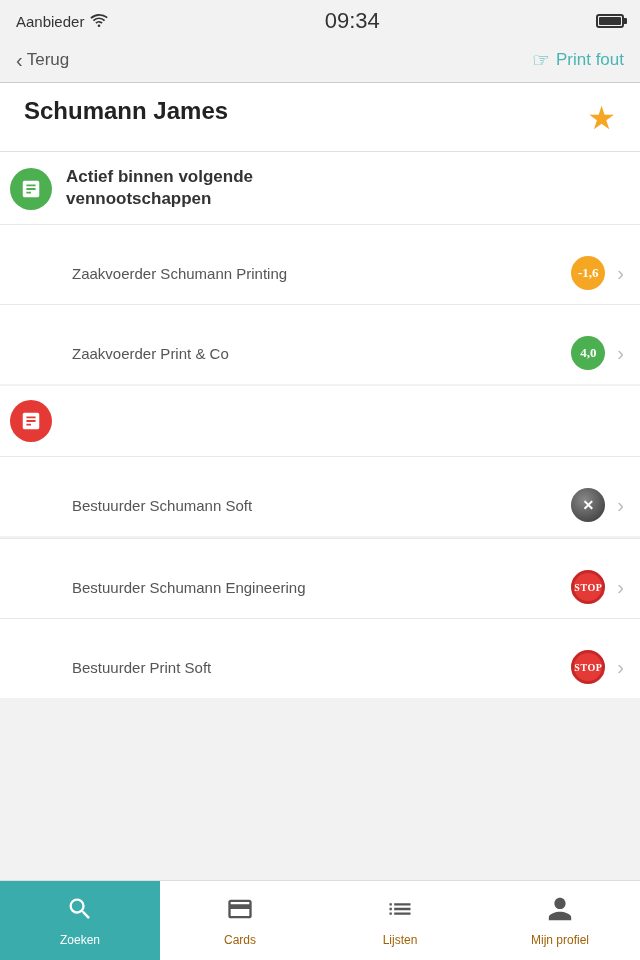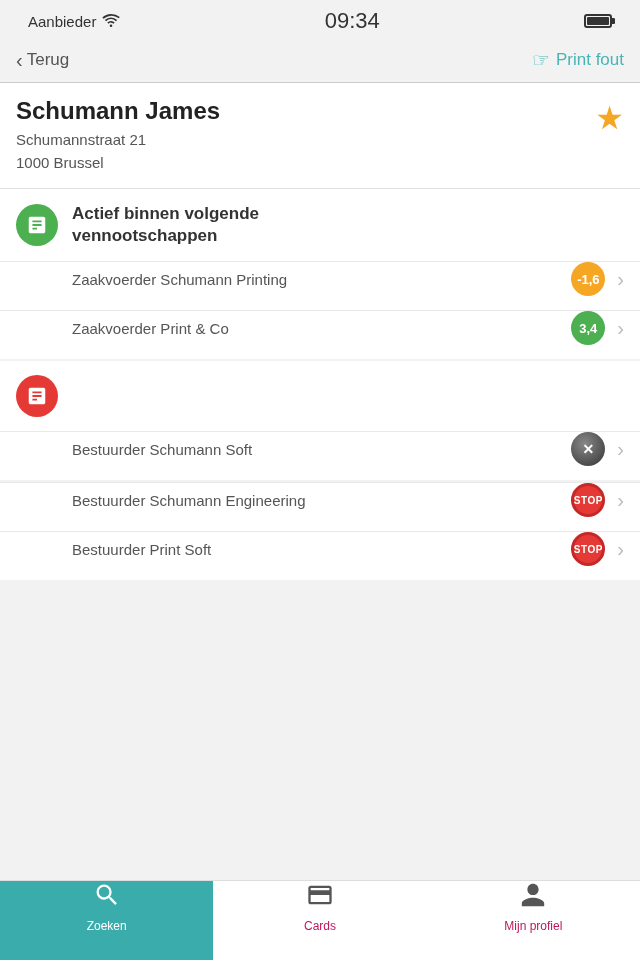--- a/index.html
+++ b/index.html
@@ -12,21 +12,21 @@
       color: #333;
       overflow-x: hidden;
     }
 
     
     .status-bar {
       background: #f2f2f2;
       display: flex;
       justify-content: space-between;
       align-items: center;
-      padding: 8px 28px 4px;
+      padding: 8px 16px 4px;
       font-size: 15px;
       font-weight: 500;
     }
     .status-bar .left { display: flex; align-items: center; gap: 6px; }
     .status-bar .center { font-size: 22px; font-weight: 400; }
     .status-bar .right { display: flex; align-items: center; gap: 6px; }
     .battery-icon {
       width: 28px; height: 14px;
       border: 2px solid #333;
       border-radius: 3px;
@@ -69,21 +69,21 @@
     }
     .nav-report {
       display: flex; align-items: center; gap: 6px;
       color: #4ab4b4; font-size: 17px;
       cursor: pointer;
     }
 
     
     .header {
       background: #fff;
-      padding: 14px 16px 14px;
+      padding: 14px 24px 14px;
       border-bottom: 1px solid #e0e0e0;
       display: flex;
       justify-content: space-between;
       align-items: flex-start;
     }
     .header-info h1 {
       font-size: 24px;
       font-weight: 700;
       color: #222;
       margin-bottom: 4px;
@@ -104,22 +104,22 @@
       background: #f2f2f2;
     }
 
     .section {
       background: #fff;
       margin-bottom: 2px;
     }
 
     .section-header {
       display: flex;
-      align-items: center;
-      padding: 14px 16px;
+      align-items: flex-end;
+      padding: 14px 10px;
       gap: 14px;
       background: #fff;
     }
     .section-icon {
       width: 42px; height: 42px;
       border-radius: 50%;
       display: flex; align-items: center; justify-content: center;
       flex-shrink: 0;
     }
     .section-icon.green { background: #4caf50; }
@@ -131,41 +131,42 @@
       font-size: 17px;
       font-weight: 700;
       color: #333;
       line-height: 1.3;
     }
 
     .list-item {
       display: flex;
       align-items: center;
       justify-content: center;
-      padding: 0 16px 14px 72px;
+      padding: 31px 16px 14px 72px;
       border-top: 1px solid #e8e8e8;
       background: #fff;
       cursor: pointer;
     }
     .list-item-label {
       font-size: 15px;
       color: #555;
       flex: 1;
     }
     .list-item-right {
       display: flex; align-items: center; gap: 8px;
     }
 
     
     .badge {
       width: 34px; height: 34px;
       border-radius: 50%;
       display: flex; align-items: center; justify-content: center;
       font-size: 13px; font-weight: 700;
       color: #fff;
+      font-family: Liberation Serif, serif;
     }
     .badge.orange { background: #f5a623; }
     .badge.green { background: #4caf50; }
     .badge.stop {
       background: #e53935;
       font-size: 9px;
       font-weight: 800;
       letter-spacing: 0;
       flex-direction: column;
       border: 3px solid #c62828;
@@ -195,32 +196,32 @@
       height: 80px;
       background: #fff;
       border-top: 1px solid #ddd;
       display: flex;
     }
     .tab-item {
       flex: 1;
       display: flex;
       flex-direction: column;
       align-items: center;
-      justify-content: flex-start;
+      justify-content: center;
       gap: 4px;
       cursor: pointer;
     }
     .tab-item.active {
       background: #3aacac;
     }
     .tab-item.active .tab-label { color: #fff; }
     .tab-item.active .tab-icon { color: #fff; }
     .tab-label {
       font-size: 12px;
-      color: #be185d;
+      color: #a16207;
     }
     .tab-icon {
       font-size: 24px;
       color: #555;
     }
 
     
     .content-wrap { padding-bottom: 80px; }
 
     .stop-text {
@@ -257,24 +258,20 @@
   </div>
   <div class="nav-report">
     <span style="font-size:20px;">☞</span>
     <span>Print fout</span>
   </div>
 </div>
 
 <div class="header">
   <div class="header-info">
     <h1>Schumann James</h1>
-    <div class="address">
-      <span>Schumannstraat 21</span><br>
-      <span>1000  Brussel</span>
-    </div>
   </div>
   <div class="star-icon">★</div>
 </div>
 
 <div class="content-wrap">
   <div class="content">
 
     <div class="section">
       <div class="section-header">
         <div class="section-icon green">
@@ -287,21 +284,21 @@
       <div class="list-item">
         <span class="list-item-label">Zaakvoerder Schumann Printing</span>
         <div class="list-item-right">
           <div class="badge orange">-1,6</div>
           <span class="chevron-right">›</span>
         </div>
       </div>
       <div class="list-item">
         <span class="list-item-label">Zaakvoerder Print &amp; Co</span>
         <div class="list-item-right">
-          <div class="badge green">3,4</div>
+          <div class="badge green">4,0</div>
           <span class="chevron-right">›</span>
         </div>
       </div>
     </div>
 
     <div class="section">
       <div class="section-header">
         <div class="section-icon red">
           <svg viewBox="0 0 24 24">
               <path d="M19 3H5c-1.1 0-2 .9-2 2v14c0 1.1.9 2 2 2h14c1.1 0 2-.9 2-2V5c0-1.1-.9-2-2-2zm-7 14H7v-2h5v2zm5-4H7v-2h10v2zm0-4H7V7h10v2z"></path>
@@ -354,20 +351,28 @@
 
   <div class="tab-item">
     <span class="tab-icon">
       <svg width="28" height="28" viewBox="0 0 24 24" fill="#555">
         <path d="M20 4H4c-1.1 0-2 .9-2 2v12c0 1.1.9 2 2 2h16c1.1 0 2-.9 2-2V6c0-1.1-.9-2-2-2zm0 14H4v-6h16v6zm0-10H4V6h16v2z"></path>
       </svg>
     </span>
     <span class="tab-label">Cards</span>
   </div>
 
+  <div class="tab-item">
+    <span class="tab-icon">
+      <svg width="28" height="28" viewBox="0 0 24 24" fill="#555">
+        <path d="M3 13h2v-2H3v2zm0 4h2v-2H3v2zm0-8h2V7H3v2zm4 4h14v-2H7v2zm0 4h14v-2H7v2zM7 7v2h14V7H7z"></path>
+      </svg>
+    </span>
+    <span class="tab-label">Lijsten</span>
+  </div>
 
   <div class="tab-item">
     <span class="tab-icon">
       <svg width="28" height="28" viewBox="0 0 24 24" fill="#555">
         <path d="M12 12c2.7 0 4.8-2.1 4.8-4.8S14.7 2.4 12 2.4 7.2 4.5 7.2 7.2 9.3 12 12 12zm0 2.4c-3.2 0-9.6 1.6-9.6 4.8v2.4h19.2v-2.4c0-3.2-6.4-4.8-9.6-4.8z"></path>
       </svg>
     </span>
     <span class="tab-label">Mijn profiel</span>
   </div>
 

